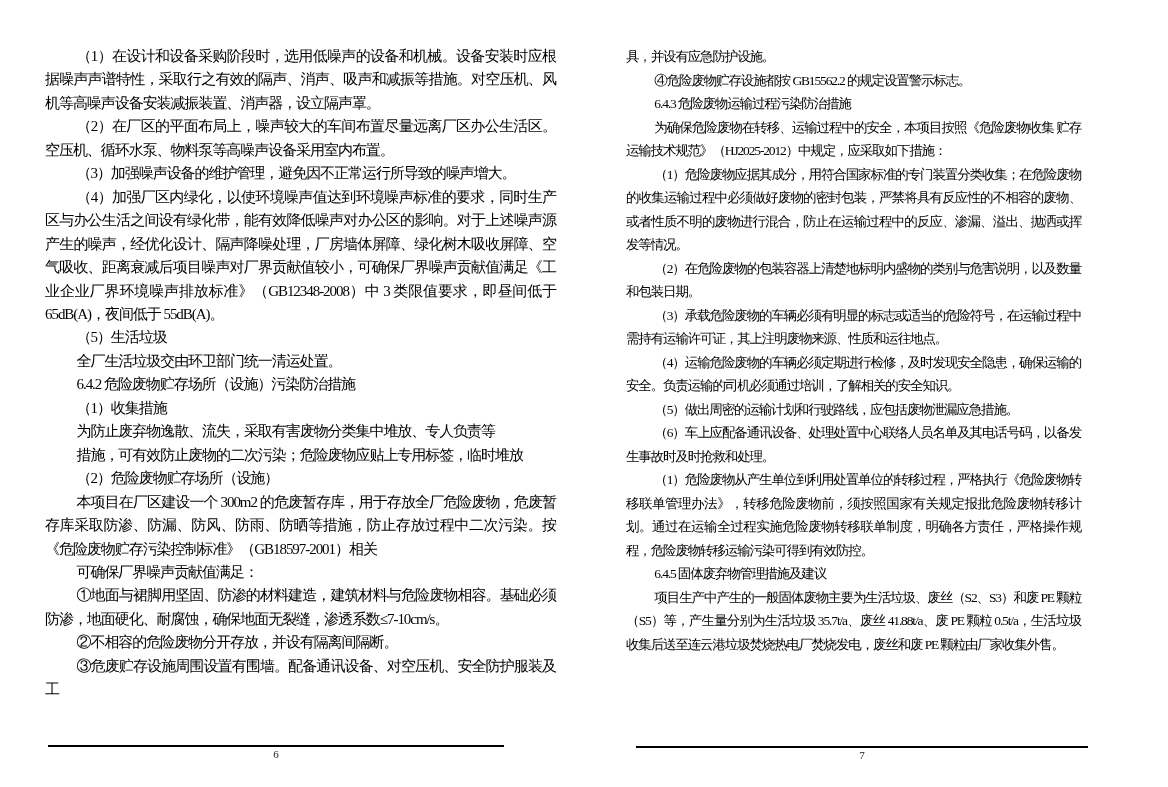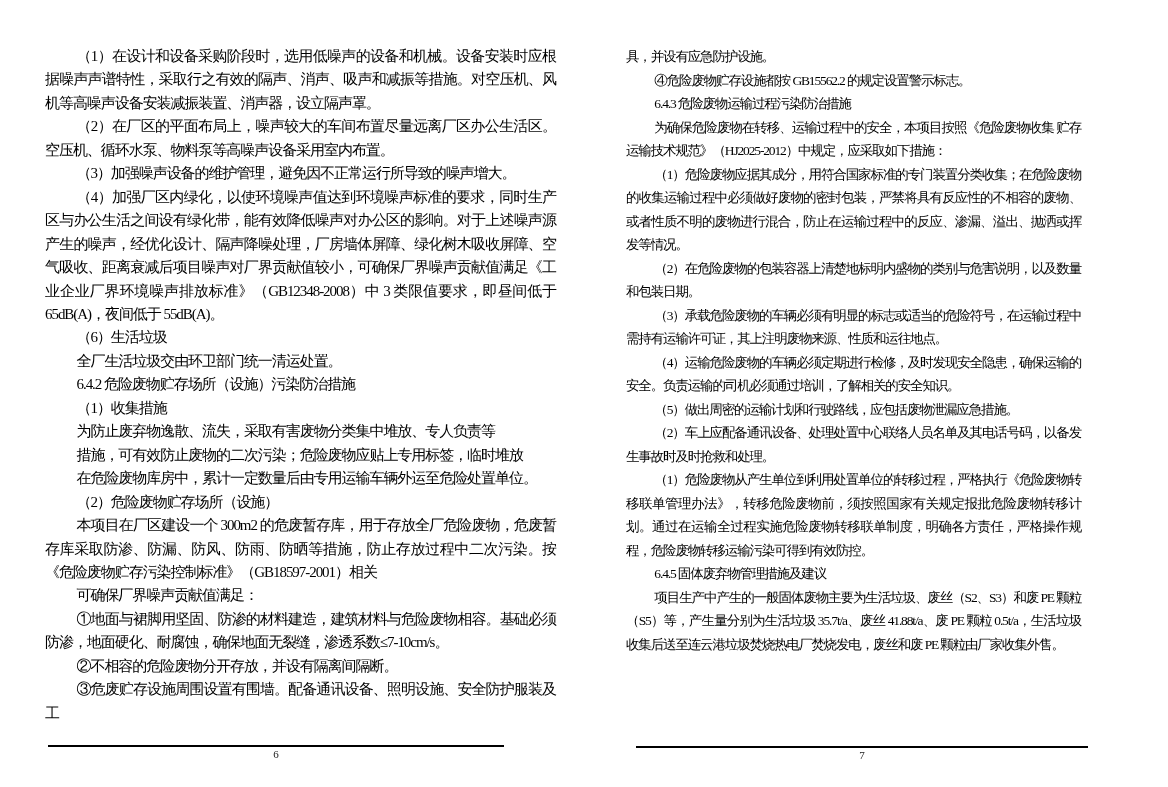--- a/index.html
+++ b/index.html
@@ -82,52 +82,51 @@
 <body>
 
 <div class="viewer">
 
   <div class="page page-a">
     <div class="content">
         <p class="para indent">（1）在设计和设备采购阶段时，选用低噪声的设备和机械。设备安装时应根据噪声声谱特性，采取行之有效的隔声、消声、吸声和减振等措施。对空压机、风机等高噪声设备安装减振装置、消声器，设立隔声罩。</p>
         <p class="para indent">（2）在厂区的平面布局上，噪声较大的车间布置尽量远离厂区办公生活区。空压机、循环水泵、物料泵等高噪声设备采用室内布置。</p>
         <p class="para indent">（3）加强噪声设备的维护管理，避免因不正常运行所导致的噪声增大。</p>
         <p class="para indent">（4）加强厂区内绿化，以使环境噪声值达到环境噪声标准的要求，同时生产区与办公生活之间设有绿化带，能有效降低噪声对办公区的影响。对于上述噪声源产生的噪声，经优化设计、隔声降噪处理，厂房墙体屏障、绿化树木吸收屏障、空气吸收、距离衰减后项目噪声对厂界贡献值较小，可确保厂界噪声贡献值满足《工业企业厂界环境噪声排放标准》（GB12348-2008）中 3 类限值要求，即昼间低于 65dB(A)，夜间低于 55dB(A)。</p>
-        <p class="para indent">（6）生活垃圾</p>
+        <p class="para indent">（5）生活垃圾</p>
         <p class="para indent">全厂生活垃圾交由环卫部门统一清运处置。</p>
         <p class="para indent">6.4.2 危险废物贮存场所（设施）污染防治措施</p>
         <p class="para indent">（1）收集措施</p>
         <p class="para indent">为防止废弃物逸散、流失，采取有害废物分类集中堆放、专人负责等</p>
         <p class="para indent">措施，可有效防止废物的二次污染；危险废物应贴上专用标签，临时堆放</p>
-        <p class="para indent">在危险废物库房中，累计一定数量后由专用运输车辆外运至危险处置单位。</p>
         <p class="para indent">（2）危险废物贮存场所（设施）</p>
         <p class="para indent">本项目在厂区建设一个 300m2 的危废暂存库，用于存放全厂危险废物，危废暂存库采取防渗、防漏、防风、防雨、防晒等措施，防止存放过程中二次污染。按《危险废物贮存污染控制标准》（GB18597-2001）相关</p>
         <p class="para indent">可确保厂界噪声贡献值满足：</p>
         <p class="para indent">①地面与裙脚用坚固、防渗的材料建造，建筑材料与危险废物相容。基础必须防渗，地面硬化、耐腐蚀，确保地面无裂缝，渗透系数≤7-10cm/s。</p>
         <p class="para indent">②不相容的危险废物分开存放，并设有隔离间隔断。</p>
-        <p class="para indent">③危废贮存设施周围设置有围墙。配备通讯设备、照明设施、安全防护服装及工</p>
+        <p class="para indent">③危废贮存设施周围设置有围墙。配备通讯设备、对空压机、安全防护服装及工</p>
       </div>
     <div class="footer-line"></div>
     <div class="page-number">6</div>
   </div>
 
   <div class="gutter"></div>
 
   <div class="page page-b">
     <div class="content">
         <p class="para">具，并设有应急防护设施。</p>
         <p class="para indent">④危险废物贮存设施都按 GB15562.2 的规定设置警示标志。</p>
         <p class="para indent">6.4.3 危险废物运输过程污染防治措施</p>
         <p class="para indent">为确保危险废物在转移、运输过程中的安全，本项目按照《危险废物收集 贮存 运输技术规范》（HJ2025-2012）中规定，应采取如下措施：</p>
         <p class="para indent">（1）危险废物应据其成分，用符合国家标准的专门装置分类收集；在危险废物的收集运输过程中必须做好废物的密封包装，严禁将具有反应性的不相容的废物、或者性质不明的废物进行混合，防止在运输过程中的反应、渗漏、溢出、抛洒或挥发等情况。</p>
         <p class="para indent">（2）在危险废物的包装容器上清楚地标明内盛物的类别与危害说明，以及数量和包装日期。</p>
         <p class="para indent">（3）承载危险废物的车辆必须有明显的标志或适当的危险符号，在运输过程中需持有运输许可证，其上注明废物来源、性质和运往地点。</p>
         <p class="para indent">（4）运输危险废物的车辆必须定期进行检修，及时发现安全隐患，确保运输的安全。负责运输的司机必须通过培训，了解相关的安全知识。</p>
         <p class="para indent">（5）做出周密的运输计划和行驶路线，应包括废物泄漏应急措施。</p>
-        <p class="para indent">（2）车上应配备通讯设备、处理处置中心联络人员名单及其电话号码，以备发生事故时及时抢救和处理。</p>
+        <p class="para indent">（6）车上应配备通讯设备、处理处置中心联络人员名单及其电话号码，以备发生事故时及时抢救和处理。</p>
         <p class="para indent">（1）危险废物从产生单位到利用处置单位的转移过程，严格执行《危险废物转移联单管理办法》，转移危险废物前，须按照国家有关规定报批危险废物转移计划。通过在运输全过程实施危险废物转移联单制度，明确各方责任，严格操作规程，危险废物转移运输污染可得到有效防控。</p>
         <p class="para indent">6.4.5 固体废弃物管理措施及建议</p>
         <p class="para indent">项目生产中产生的一般固体废物主要为生活垃圾、废丝（S2、S3）和废 PE 颗粒（S5）等，产生量分别为生活垃圾 35.7t/a、废丝 41.88t/a、废 PE 颗粒 0.5t/a，生活垃圾收集后送至连云港垃圾焚烧热电厂焚烧发电，废丝和废 PE 颗粒由厂家收集外售。</p>
       </div>
     <div class="footer-line"></div>
     <div class="page-number">7</div>
   </div>
 
 </div>
 

